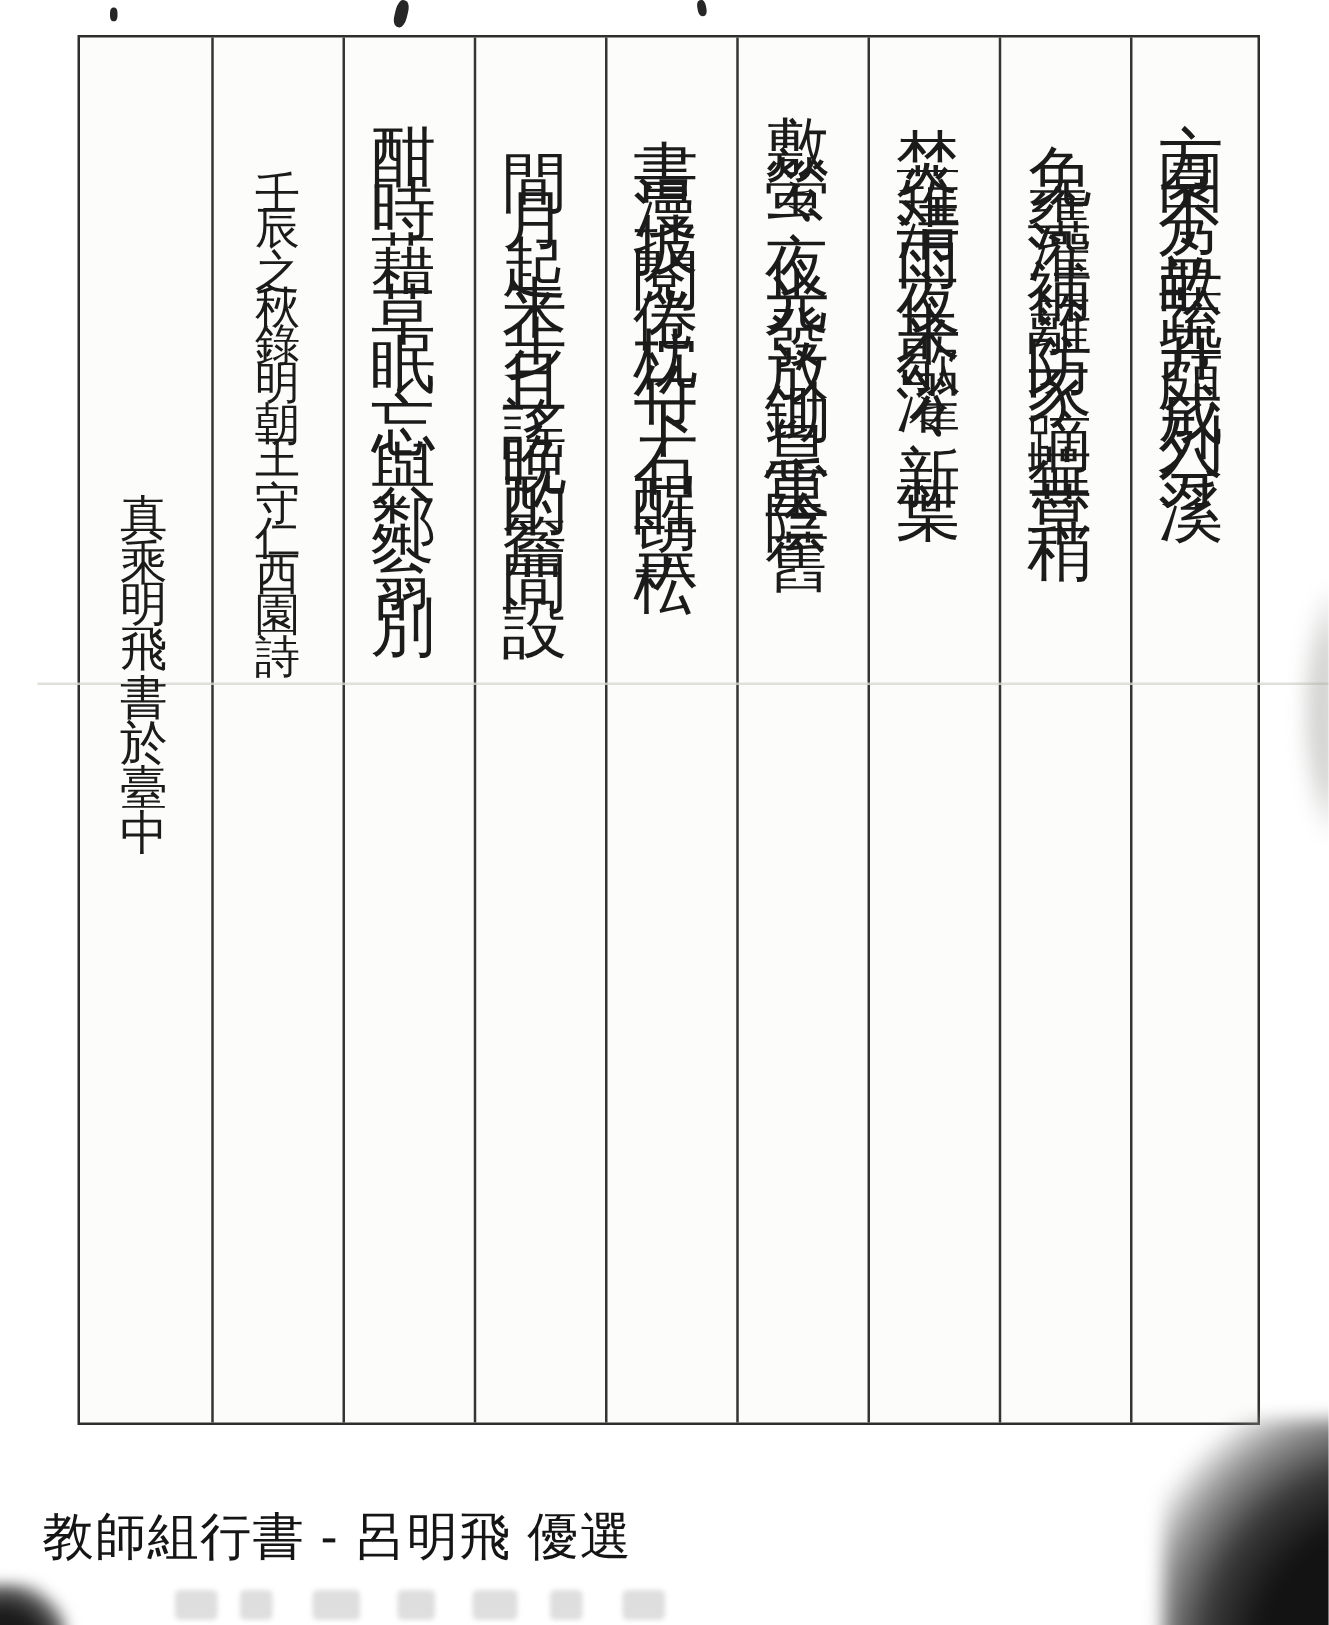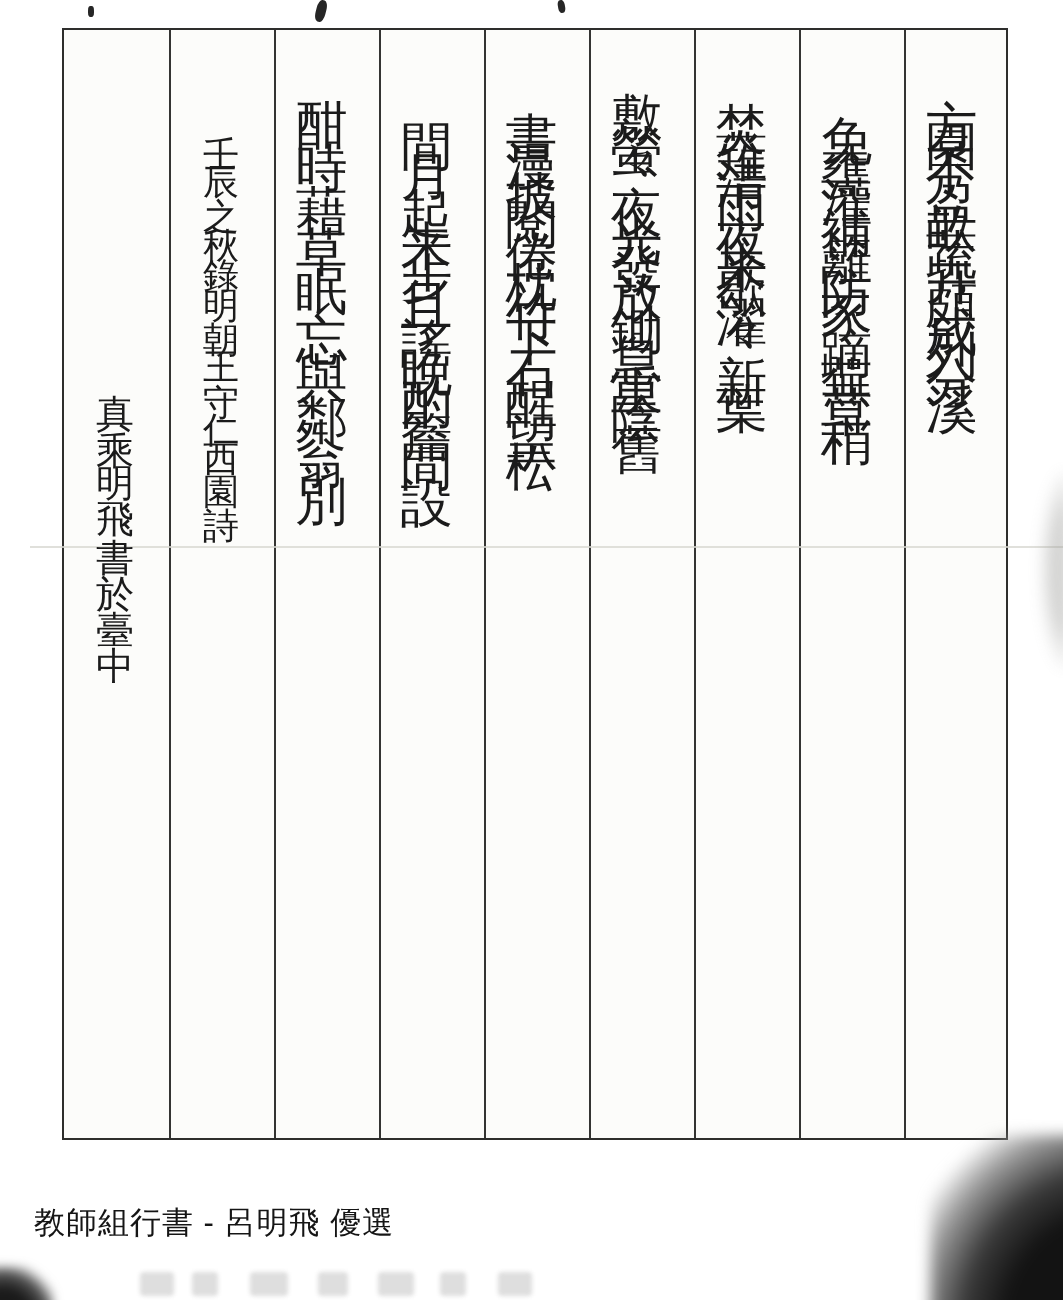--- a/index.html
+++ b/index.html
@@ -32,21 +32,21 @@
   .c7{left:203px;top:106px;font-size:36px;letter-spacing:31px;}
   .c8{left:96px;top:364px;font-size:38px;letter-spacing:36px;}
   
   .fold-line{
     position:absolute;left:30px;top:546px;width:1033px;height:2px;
     background:#d8d8d2;opacity:.8;
   }
   
   .caption{
     position:absolute;left:34px;top:1202px;
-    font-family:"Liberation Sans",sans-serif;font-size:31px;
+    font-family:"Liberation Sans",sans-serif;font-size:41px;
     letter-spacing:1px;color:#151515;
   }
   
   .blob-br{
     position:absolute;left:930px;top:1135px;width:240px;height:240px;
     background:radial-gradient(ellipse at 78% 80%, #131313 0 42%, #3a3a3a 58%, #9a9a9a 74%, rgba(255,255,255,0) 86%);
     filter:blur(7px);
   }
   .blob-bl{
     position:absolute;left:-20px;top:1266px;width:74px;height:72px;

